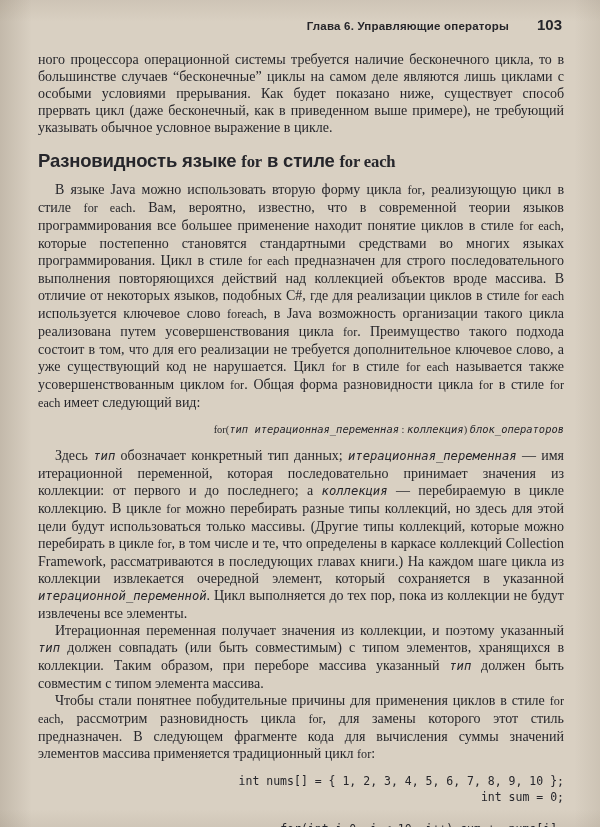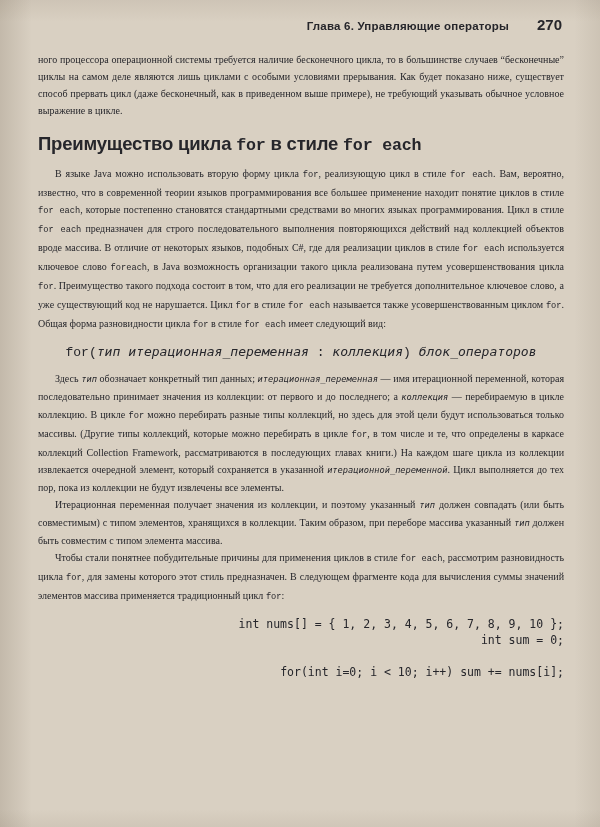--- a/index.html
+++ b/index.html
@@ -34,74 +34,74 @@
     font-size: 11.5px;
     font-weight: bold;
     letter-spacing: 0.2px;
   }
   .page-number {
     font-size: 15px;
     font-weight: bold;
   }
   .page-body { text-align: justify; }
   .para {
-    font-size: 10px;
+    font-size: 14px;
     line-height: 17px;
     text-align: justify;
   }
   .para.indent { text-indent: 17px; }
   .section-heading {
     font-family: "Liberation Sans", sans-serif;
     font-size: 18.5px;
     line-height: 22px;
     font-weight: bold;
     letter-spacing: -0.2px;
     margin: 14px 0 8px 0;
     text-align: left;
   }
   .seg-normal { }
   .seg-italic { }
   .seg-code {
-    font-family: Liberation Mono, monospace;
+    font-family: Liberation Serif, serif;
     font-size: 0.87em;
   }
   .seg-code-italic {
     font-family: "DejaVu Sans Mono", monospace;
     font-size: 0.87em;
     font-style: italic;
   }
   .section-heading .seg-code { font-weight: bold; font-size: 0.9em; }
   .code-line {
     font-family: "DejaVu Sans Mono", monospace;
-    font-size: 15px;
+    font-size: 12px;
     line-height: 16px;
     margin: 9px 0 9px 0;
-    text-align: center;
+    text-align: right;
     white-space: nowrap;
   }
   .code-block {
     font-family: "DejaVu Sans Mono", monospace;
     font-size: 11.5px;
     line-height: 16px;
     margin-top: 10px;
     text-align: right;
     white-space: pre;
   }
 </style>
 </head>
 <body>
 
 <div class="page">
   <header class="page-header">
     <span class="chapter-title">Глава 6. Управляющие операторы</span>
-    <span class="page-number">270</span>
+    <span class="page-number">103</span>
   </header>
   <main class="page-body">
       <p class="para"><span class="seg seg-normal">ного процессора операционной системы требуется наличие бесконечного цикла, то в большинстве случаев “бесконечные” циклы на самом деле являются лишь циклами с особыми условиями прерывания. Как будет показано ниже, существует способ прервать цикл (даже бесконечный, как в приведенном выше примере), не требующий указывать обычное условное выражение в цикле.</span></p>
-      <h1 class="section-heading"><span class="seg seg-normal">Преимущество цикла </span><span class="seg seg-code">for</span><span class="seg seg-normal"> в стиле </span><span class="seg seg-code">for each</span></h1>
+      <h1 class="section-heading"><span class="seg seg-normal">Разновидность языке </span><span class="seg seg-code">for</span><span class="seg seg-normal"> в стиле </span><span class="seg seg-code">for each</span></h1>
       <p class="para indent"><span class="seg seg-normal">В языке Java можно использовать вторую форму цикла </span><span class="seg seg-code">for</span><span class="seg seg-normal">, реализующую цикл в стиле </span><span class="seg seg-code">for each</span><span class="seg seg-normal">. Вам, вероятно, известно, что в современной теории языков программирования все большее применение находит понятие циклов в стиле </span><span class="seg seg-code">for each</span><span class="seg seg-normal">, которые постепенно становятся стандартными средствами во многих языках программирования. Цикл в стиле </span><span class="seg seg-code">for each</span><span class="seg seg-normal"> предназначен для строго последовательного выполнения повторяющихся действий над коллекцией объектов вроде массива. В отличие от некоторых языков, подобных C#, где для реализации циклов в стиле </span><span class="seg seg-code">for each</span><span class="seg seg-normal"> используется ключевое слово </span><span class="seg seg-code">foreach</span><span class="seg seg-normal">, в Java возможность организации такого цикла реализована путем усовершенствования цикла </span><span class="seg seg-code">for</span><span class="seg seg-normal">. Преимущество такого подхода состоит в том, что для его реализации не требуется дополнительное ключевое слово, а уже существующий код не нарушается. Цикл </span><span class="seg seg-code">for</span><span class="seg seg-normal"> в стиле </span><span class="seg seg-code">for each</span><span class="seg seg-normal"> называется также </span><span class="seg seg-italic">усовершенствованным циклом </span><span class="seg seg-code">for</span><span class="seg seg-normal">. Общая форма разновидности цикла </span><span class="seg seg-code">for</span><span class="seg seg-normal"> в стиле </span><span class="seg seg-code">for each</span><span class="seg seg-normal"> имеет следующий вид:</span></p>
       <div class="code-line"><span class="seg seg-code">for(</span><span class="seg seg-code-italic">тип итерационная_переменная</span><span class="seg seg-code"> : </span><span class="seg seg-code-italic">коллекция</span><span class="seg seg-code">) </span><span class="seg seg-code-italic">блок_операторов</span></div>
       <p class="para indent"><span class="seg seg-normal">Здесь </span><span class="seg seg-code-italic">тип</span><span class="seg seg-normal"> обозначает конкретный тип данных; </span><span class="seg seg-code-italic">итерационная_переменная</span><span class="seg seg-normal"> — имя </span><span class="seg seg-italic">итерационной переменной</span><span class="seg seg-normal">, которая последовательно принимает значения из коллекции: от первого и до последнего; а </span><span class="seg seg-code-italic">коллекция</span><span class="seg seg-normal"> — перебираемую в цикле коллекцию. В цикле </span><span class="seg seg-code">for</span><span class="seg seg-normal"> можно перебирать разные типы коллекций, но здесь для этой цели будут использоваться только массивы. (Другие типы коллекций, которые можно перебирать в цикле </span><span class="seg seg-code">for</span><span class="seg seg-normal">, в том числе и те, что определены в каркасе коллекций Collection Framework, рассматриваются в последующих главах книги.) На каждом шаге цикла из коллекции извлекается очередной элемент, который сохраняется в указанной </span><span class="seg seg-code-italic">итерационной_переменной</span><span class="seg seg-normal">. Цикл выполняется до тех пор, пока из коллекции не будут извлечены все элементы.</span></p>
       <p class="para indent"><span class="seg seg-normal">Итерационная переменная получает значения из коллекции, и поэтому указанный </span><span class="seg seg-code-italic">тип</span><span class="seg seg-normal"> должен совпадать (или быть совместимым) с типом элементов, хранящихся в коллекции. Таким образом, при переборе массива указанный </span><span class="seg seg-code-italic">тип</span><span class="seg seg-normal"> должен быть совместим с типом элемента массива.</span></p>
       <p class="para indent"><span class="seg seg-normal">Чтобы стали понятнее побудительные причины для применения циклов в стиле </span><span class="seg seg-code">for each</span><span class="seg seg-normal">, рассмотрим разновидность цикла </span><span class="seg seg-code">for</span><span class="seg seg-normal">, для замены которого этот стиль предназначен. В следующем фрагменте кода для вычисления суммы значений элементов массива применяется традиционный цикл </span><span class="seg seg-code">for</span><span class="seg seg-normal">:</span></p>
       <pre class="code-block">int nums[] = { 1, 2, 3, 4, 5, 6, 7, 8, 9, 10 };
 int sum = 0;
 
 for(int i=0; i &lt; 10; i++) sum += nums[i];</pre>
     </main>

